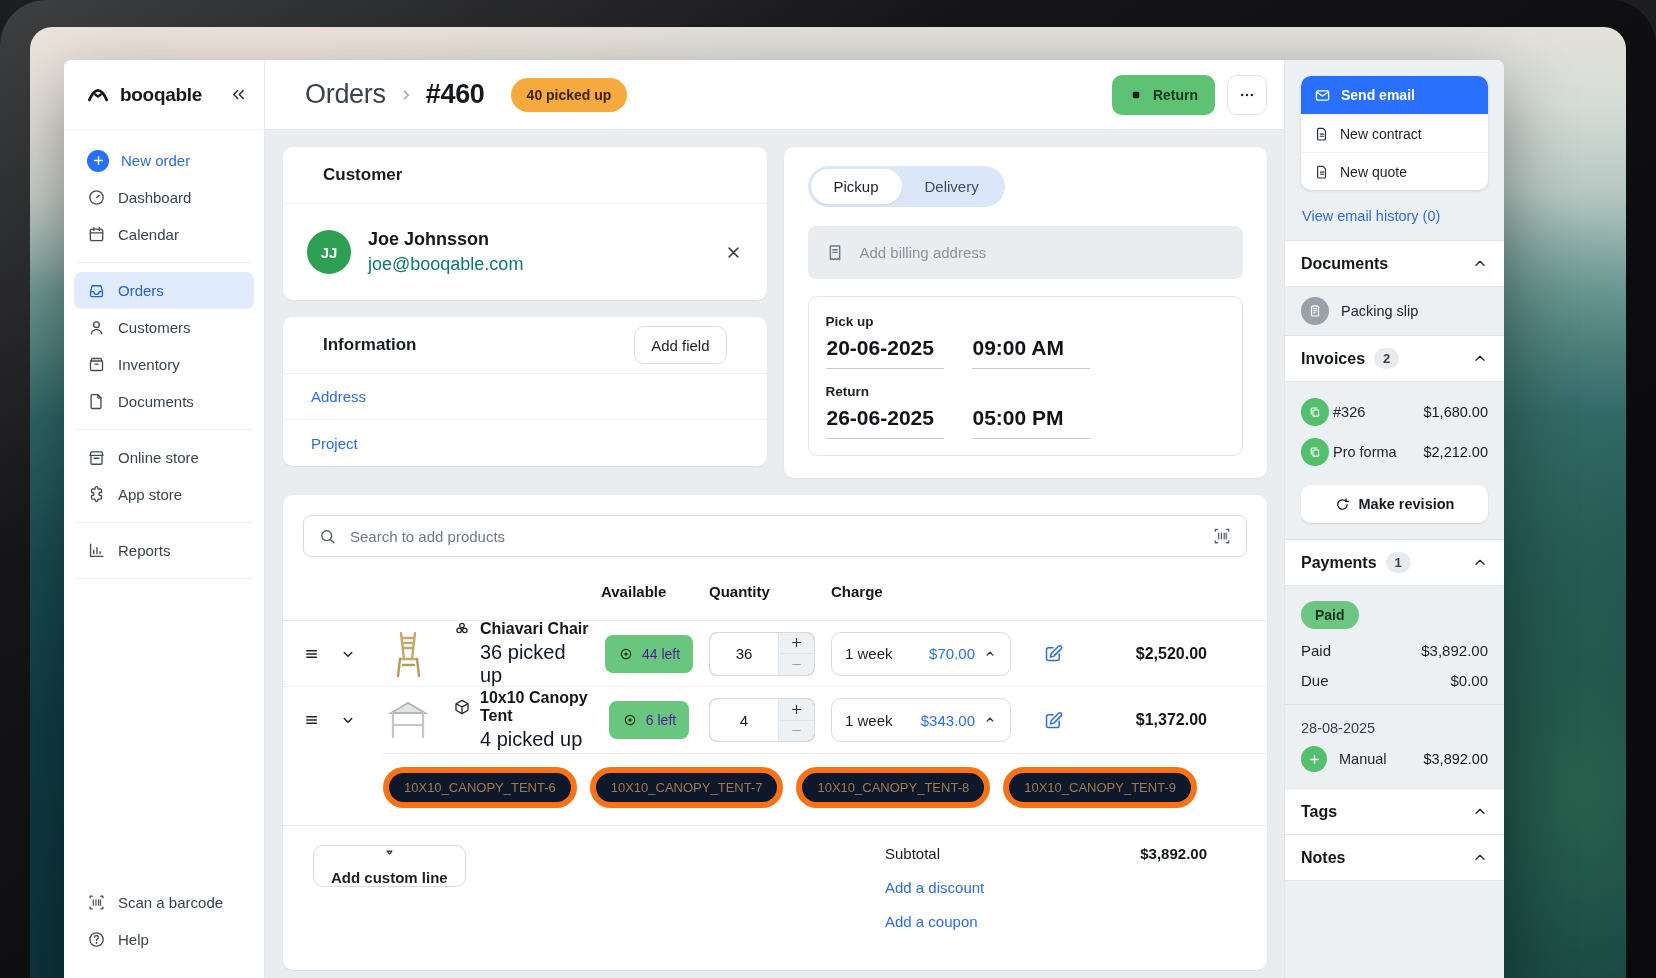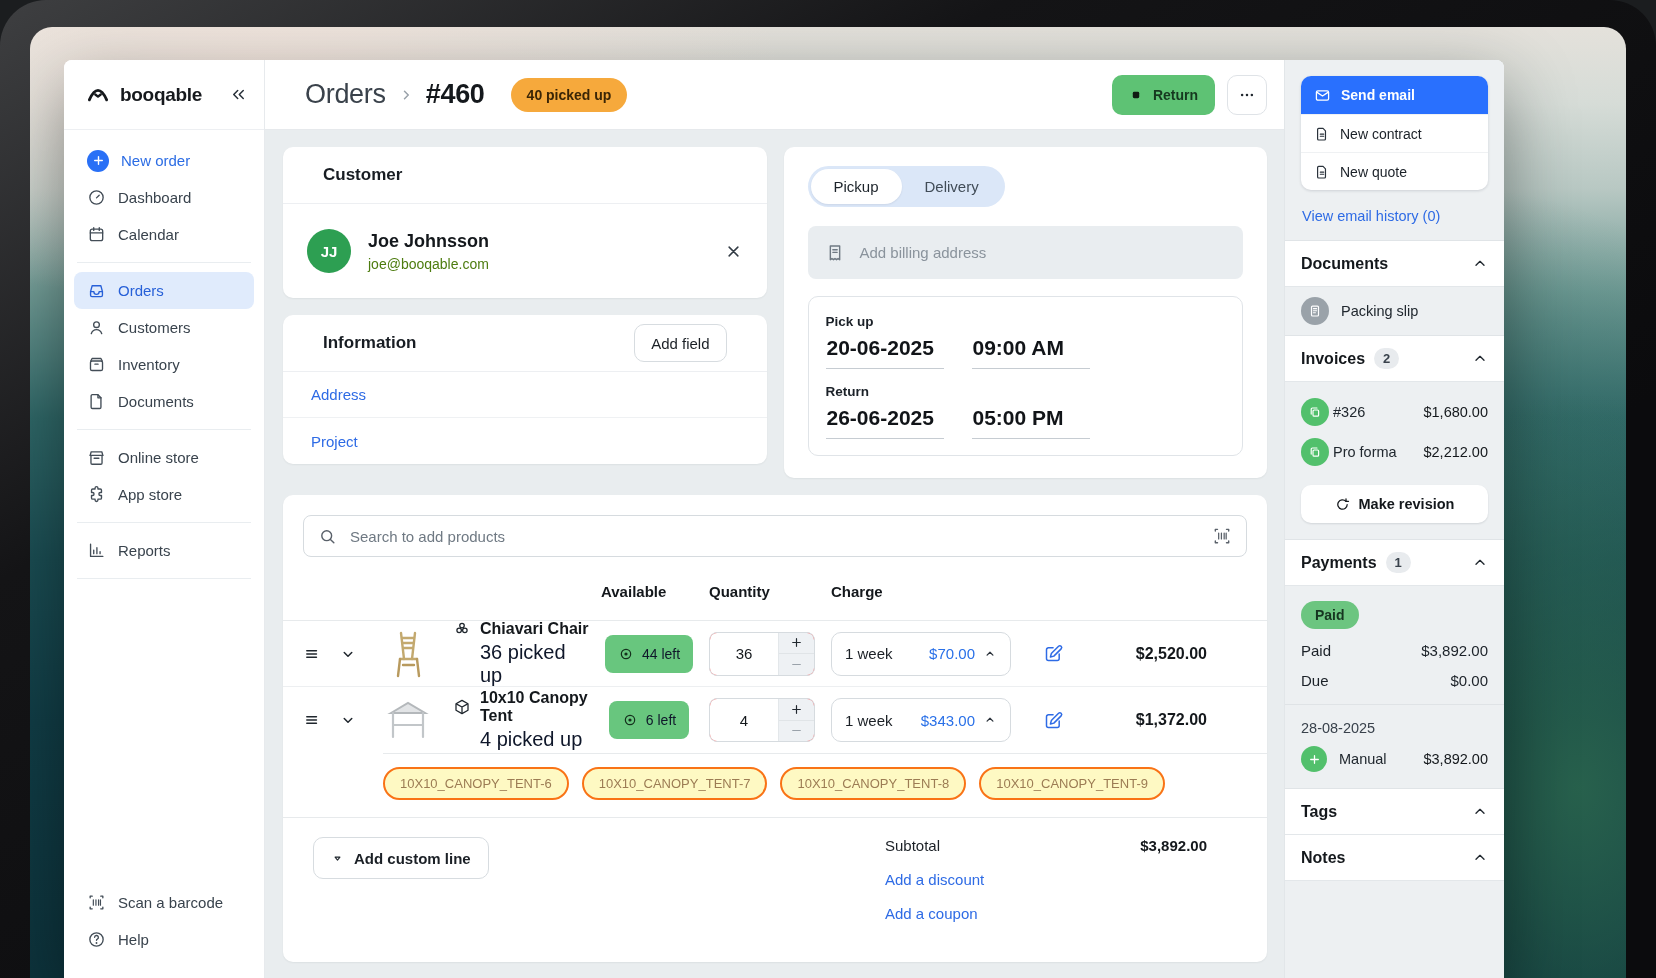--- a/index.html
+++ b/index.html
@@ -54,21 +54,21 @@
   .colL, .colR { flex:1; min-width:0; display:flex; flex-direction:column; gap:17px; }
 
   .card { background:#fff; border-radius:10px; box-shadow:0 1px 2px rgba(18,26,38,.06); }
   .card-h { display:flex; align-items:center; padding:0 40px; height:57px; border-bottom:1px solid #edeff2; }
   .card-title { font-size:17px; font-weight:700; color:#181d23; }
 
   
   .cust-body { display:flex; align-items:center; gap:17px; padding:25px 24px; }
   .avatar { width:44px; height:44px; border-radius:50%; background:#2d9f52; color:#fff; font-weight:700; font-size:15px; display:flex; align-items:center; justify-content:center; }
   .cust-name { font-size:18px; font-weight:600; color:#14181c; }
-  .cust-email { font-size:14px; color:#4d7c0f; margin-top:4px; }
+  .cust-email { font-size:18px; color:#0f766e; margin-top:4px; }
   .x-btn { margin-left:auto; background:none; border:none; color:#333c45; cursor:pointer; display:flex; }
 
   
   .btn-outline { margin-left:auto; height:38px; background:#fff; border:1px solid #d7dce0; border-radius:10px; padding:0 16px; font-size:15px; color:#1b2026; cursor:pointer; font-family:inherit; display:flex; align-items:center; gap:9px; }
   .link-row { height:46px; display:flex; align-items:center; padding:0 28px; font-size:15px; color:#2e6be5; border-bottom:1px solid #eff1f3; cursor:pointer; }
   .link-row:last-child { border-bottom:none; }
 
   
   .sched { padding:19px 24px 22px; }
   .seg { display:inline-flex; background:#dbe7f8; border-radius:999px; padding:3px; }
@@ -97,40 +97,40 @@
   .th-avail { justify-content:flex-start; padding-left:12px; }
 
   .prow { display:flex; align-items:center; padding:0 20px; height:66px; border-bottom:1px solid #edeff1; }
   .prow.no-border { border-bottom:none; }
   .grip { color:#1f262d; cursor:grab; display:flex; }
   .rowchev { color:#1f262d; background:none; border:none; cursor:pointer; display:flex; }
   .thumb { width:42px; height:50px; display:flex; align-items:center; justify-content:center; }
   .pname-line { display:flex; align-items:center; gap:9px; font-size:16px; font-weight:700; color:#14181c; }
   .pname-line .ic { color:#1f262d; }
   .ppicked { font-size:20px; color:#0f172a; margin:3px 0 0 27px; }
-  .badge-green { display:inline-flex; align-items:center; gap:8px; background:#68c67e; color:#0f172a; font-size:14px; font-weight:500; padding:0 13px; height:38px; border-radius:8px; cursor:default; }
+  .badge-green { display:inline-flex; align-items:center; gap:8px; background:#68c67e; color:#4c1d95; font-size:14px; font-weight:500; padding:0 13px; height:38px; border-radius:8px; cursor:default; }
   .badge-green .ic { color:#14301c; }
   .qty { display:flex; border:1px solid #d6dbdf; border-radius:8px; height:44px; overflow:hidden; width:106px; background:#ef4444; }
   .qty-val { width:100%; border:none; outline:none; text-align:center; font-size:15px; color:#14181c; font-family:inherit; }
   .qty-btns { width:36px; flex:0 0 36px; border-left:1px solid #e3e7ea; display:flex; flex-direction:column; background:#eef1f4; }
   .qty-btn { flex:1; display:flex; align-items:center; justify-content:center; background:none; border:none; cursor:pointer; color:#21282f; }
   .qty-btn.minus { border-top:1px solid #e0e4e7; color:#9aa2aa; }
   .charge { display:flex; align-items:center; gap:8px; border:1px solid #d6dbdf; border-radius:10px; height:44px; padding:0 13px; width:180px; background:#fff; cursor:pointer; }
   .charge-period { font-size:15px; color:#1b2026; flex:1; }
   .charge-price { font-size:15px; color:#2970e8; font-weight:500; }
   .charge .ic { color:#2a313a; }
   .edit-btn { background:none; border:none; color:#2e6be5; cursor:pointer; display:flex; }
   .ptotal { font-size:16px; font-weight:700; color:#14181c; }
 
   .sku-sep { height:1px; background:#e7eaec; margin-left:100px; }
   .sku-row { display:flex; gap:13px; padding:13px 20px 17px 100px; }
-  .sku-pill { background:#fef9c3; border:2px solid #f97316; color:#9c7c54; font-size:13px; padding:7px 15px; border-radius:999px; white-space:nowrap; }
+  .sku-pill { background:#0f172a; border:6px solid #f97316; color:#9c7c54; font-size:13px; padding:7px 15px; border-radius:999px; white-space:nowrap; }
 
   .pfoot { display:flex; align-items:flex-start; padding:19px 20px 40px; border-top:1px solid #e7eaec; }
-  .btn-custom { height:42px; background:#fff; border:1px solid #d7dce0; border-radius:10px; padding:0 17px; font-size:15px; font-weight:600; color:#1b2026; font-family:inherit; display:flex; align-items:center; gap:10px; cursor:pointer; margin-left:10px; }
+  .btn-custom { height:42px; background:#fff; border:1px solid #d7dce0; border-radius:10px; padding:0 17px; font-size:15px; font-weight:600; color:#1b2026; font-family:inherit; display:flex; align-items:center; gap:10px; cursor:pointer; margin-left:10px;flex-direction:column; }
   .btn-custom .ic { color:#1f262d; }
   .totals { margin-left:auto; margin-right:40px; width:322px; }
   .t-row { display:flex; justify-content:space-between; align-items:center; font-size:15px; color:#1b2026; }
   .t-val { font-weight:700; color:#14181c; }
   .t-link { margin-top:17px; font-size:15px; color:#2e6be5; cursor:pointer; }
 
   
   .rpanel { width:220px; flex:0 0 220px; background:#edf0f2; border-left:1px solid #e2e6e9; display:flex; flex-direction:column; overflow:hidden; }
   .rp-gray { background:#edf0f2; border-bottom:1px solid #e0e4e7; }
   .rp-actions { padding:16px 16px 4px; }

